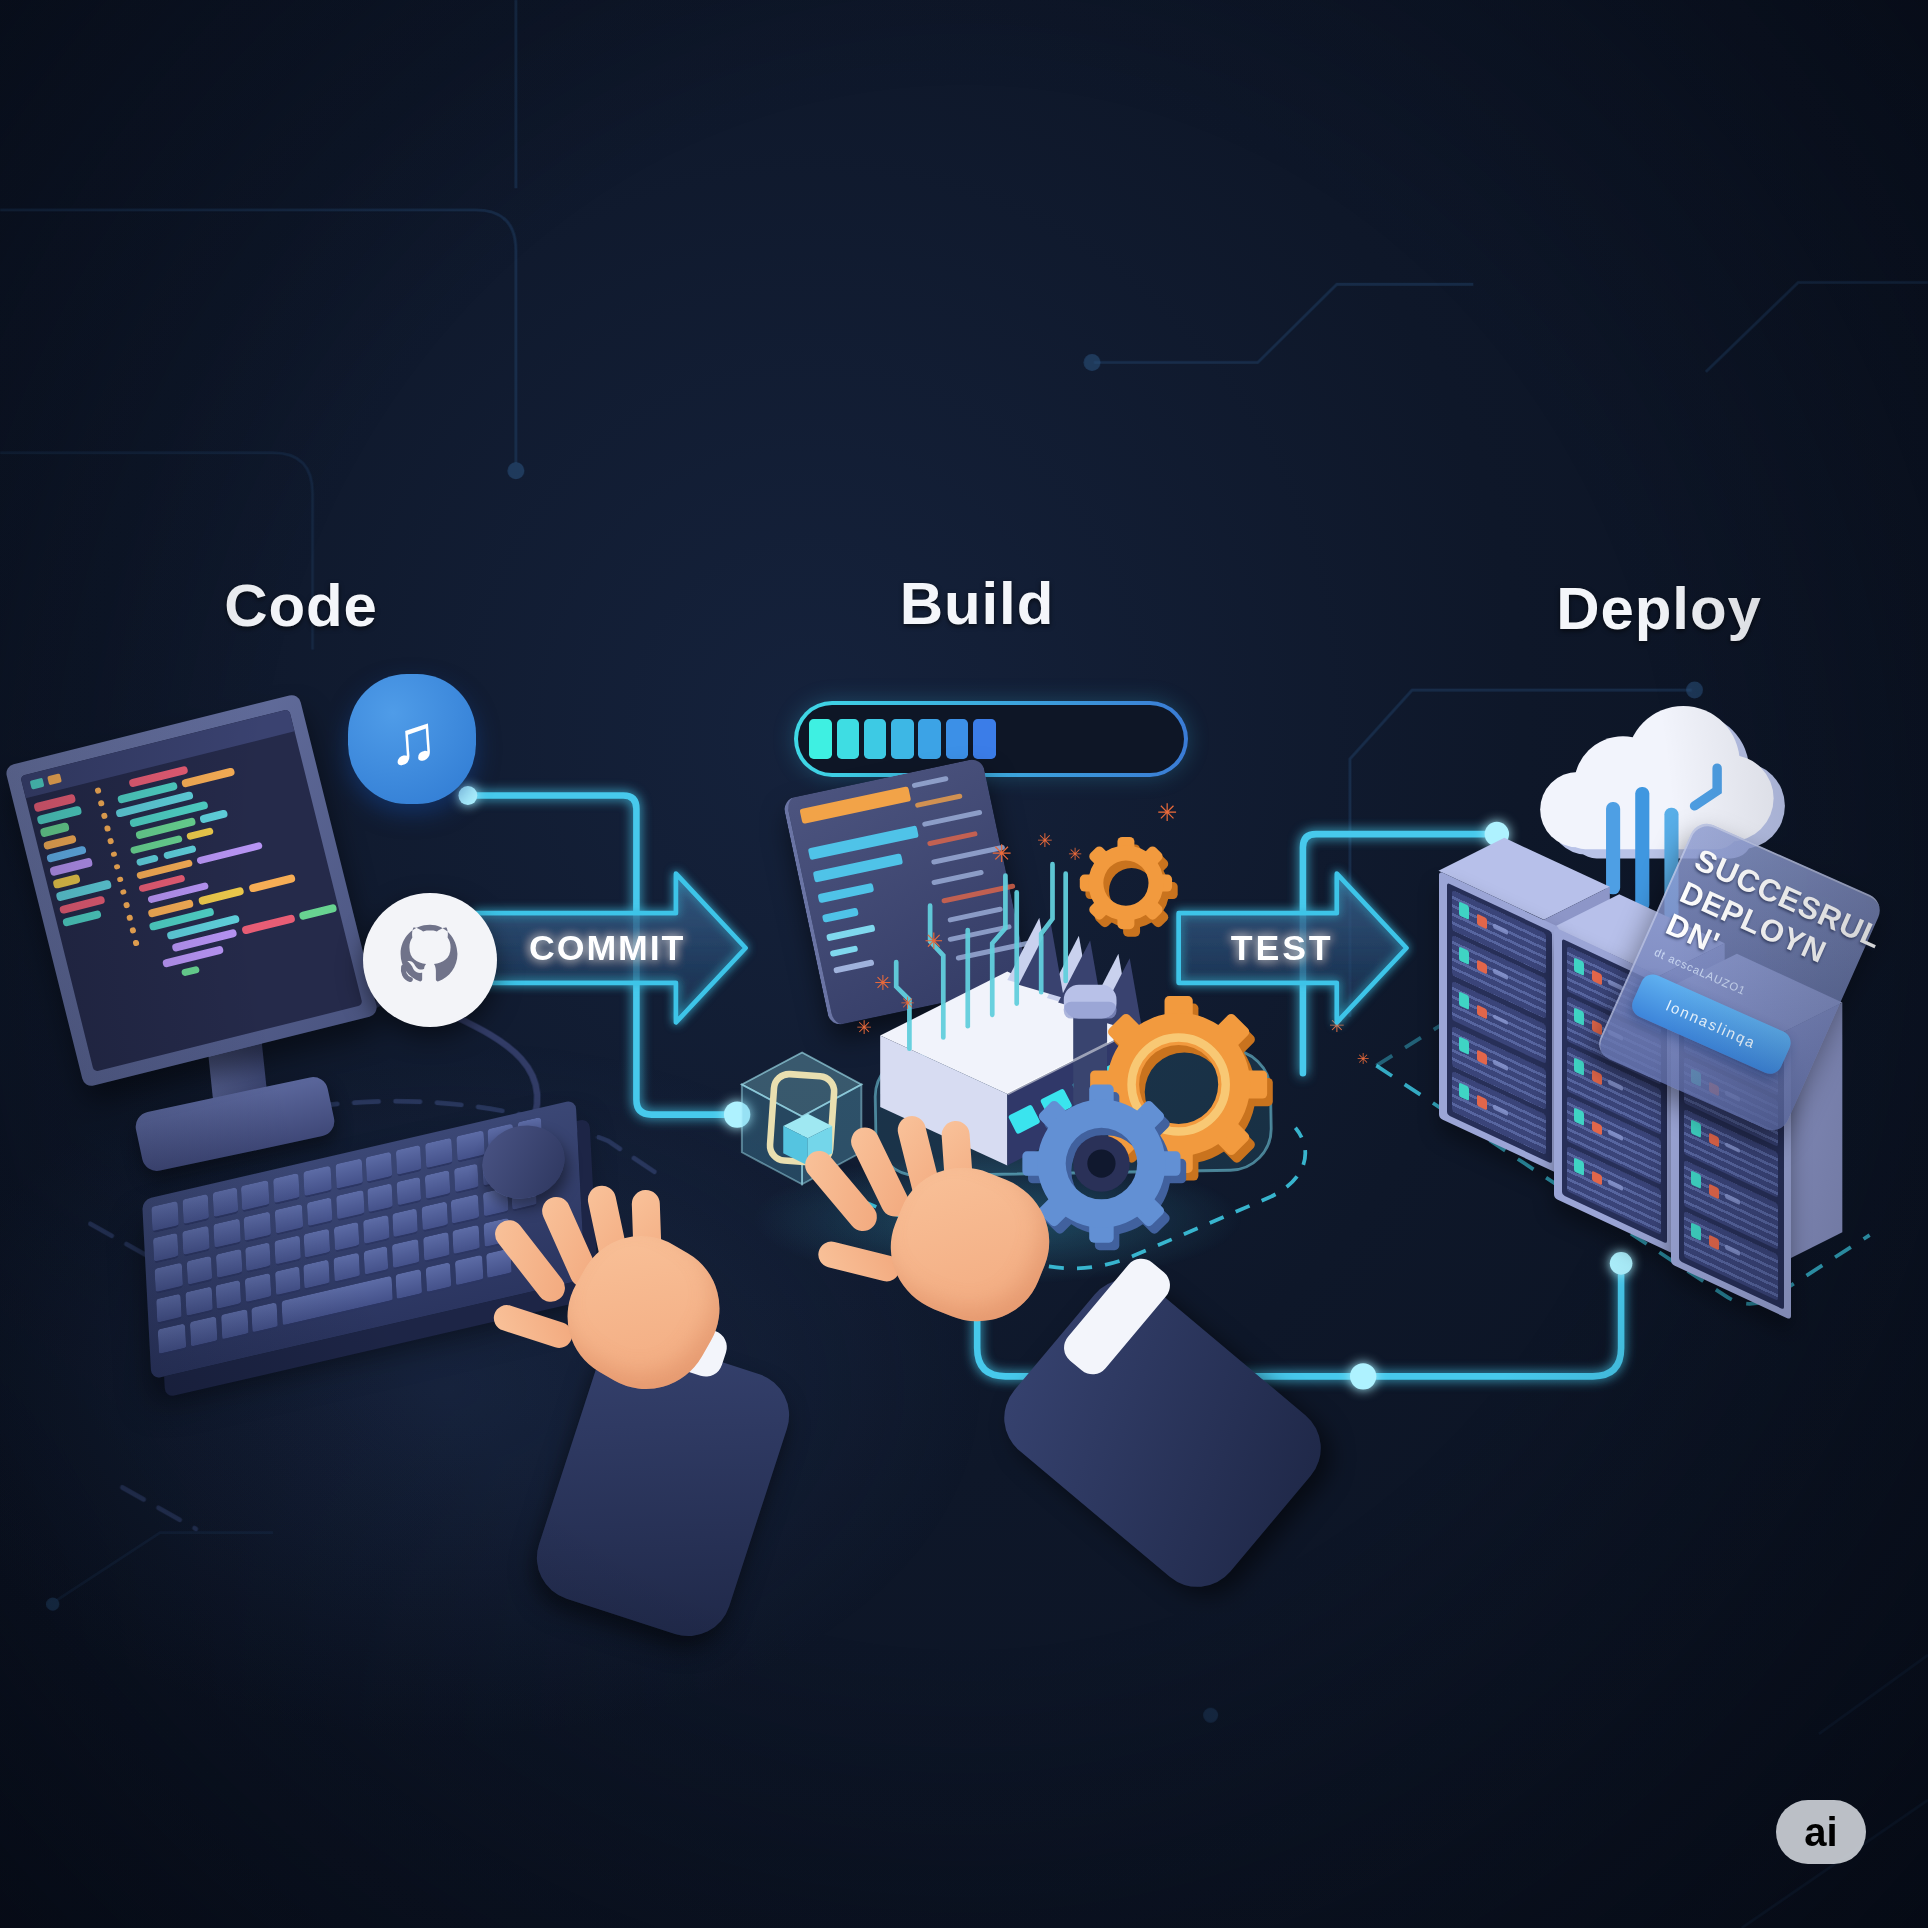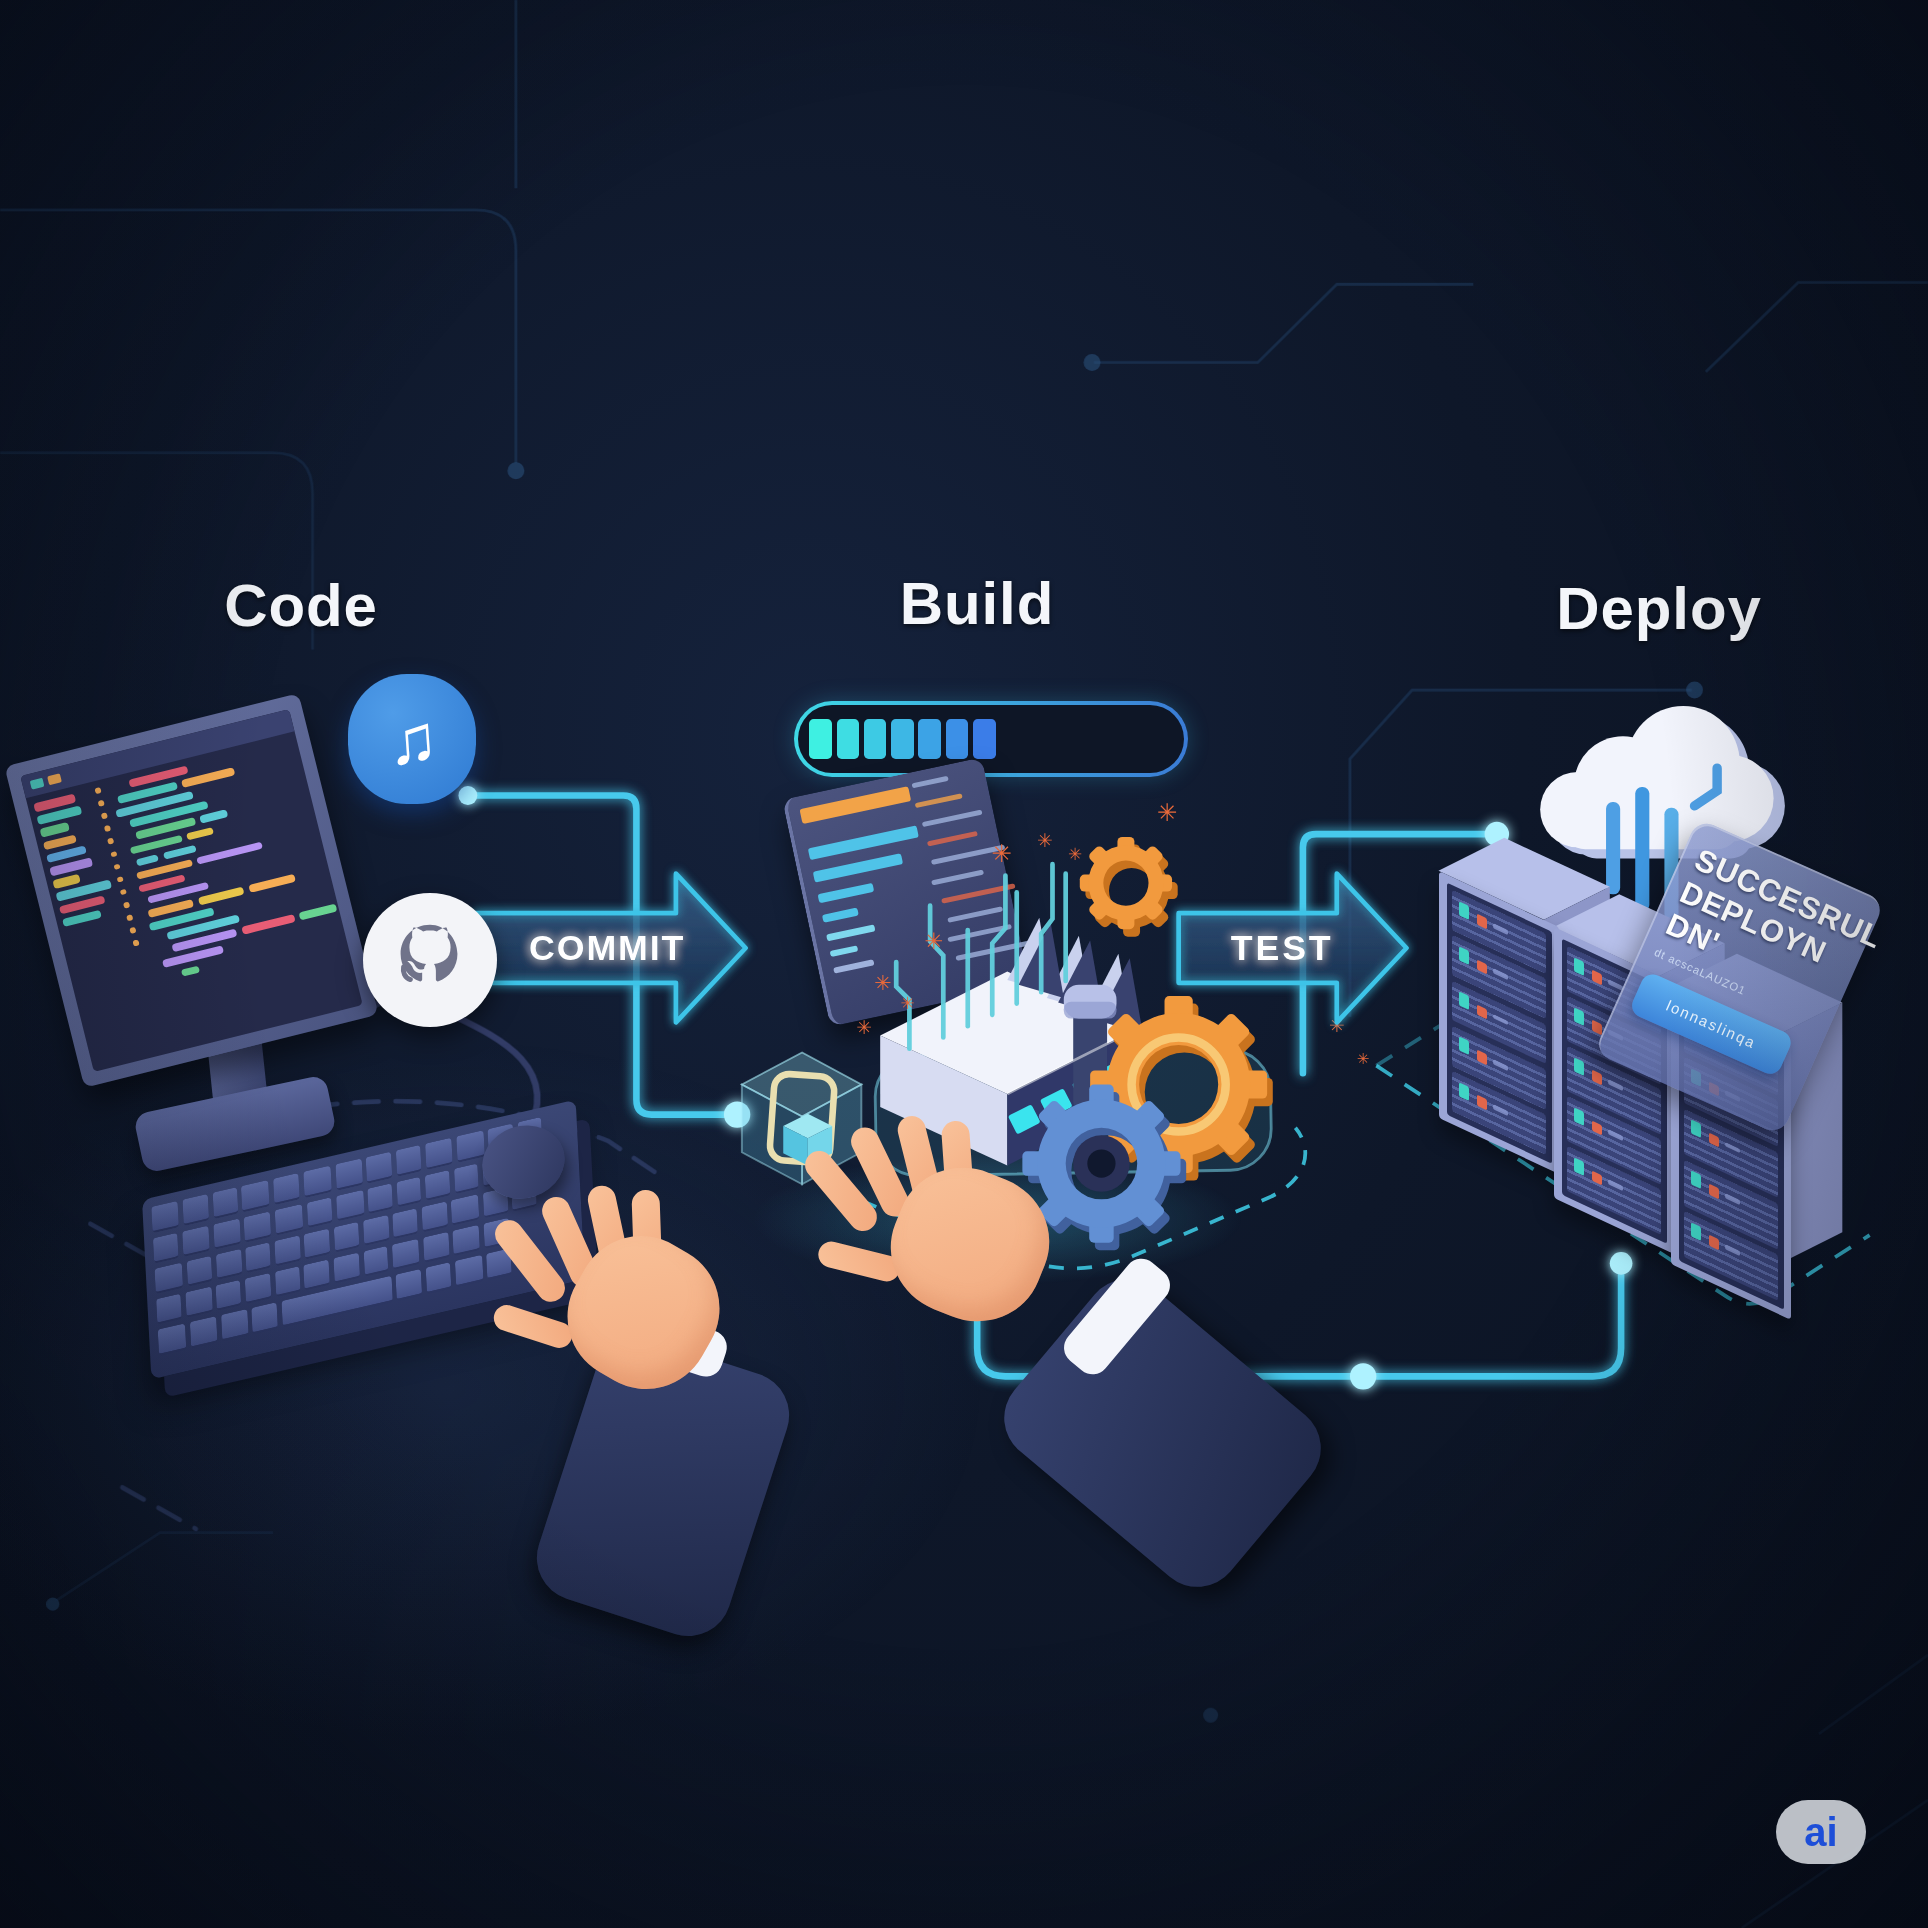--- a/index.html
+++ b/index.html
@@ -101,21 +101,21 @@
     text-shadow:0 1.9px 2.8px rgba(20,30,60,.6);line-height:1.15;}
   .sign-note{color:#d6e4fa;font-size:11.3px;opacity:.85;margin-top:7.5px;letter-spacing:0.9px;}
   .sign-pill{margin-top:15px;width:162px;height:45px;border-radius:12.2px;
     background:linear-gradient(180deg,#5fb0f0,#3d85da);display:flex;align-items:center;
     justify-content:center;color:#eaf6ff;font-size:15px;letter-spacing:1.9px;
     box-shadow:0 5.6px 11.3px rgba(20,50,110,.45);}
 
   
   .ai-badge{left:1776px;top:1800px;width:90px;height:64px;border-radius:32px;
     background:rgba(203,207,214,.92);display:flex;align-items:center;justify-content:center;
-    color:#1d4ed8;font-size:40px;font-weight:bold;}
+    color:#000000;font-size:40px;font-weight:bold;}
 
   .glow-soft{position:absolute;border-radius:50%;pointer-events:none;}
   .vignette{position:absolute;inset:0;pointer-events:none;
     background:radial-gradient(ellipse at 50% 45%, rgba(0,0,0,0) 52%, rgba(3,6,14,.55) 100%);}
 </style>
 </head>
 <body>
 
 <div id="stage">
 

